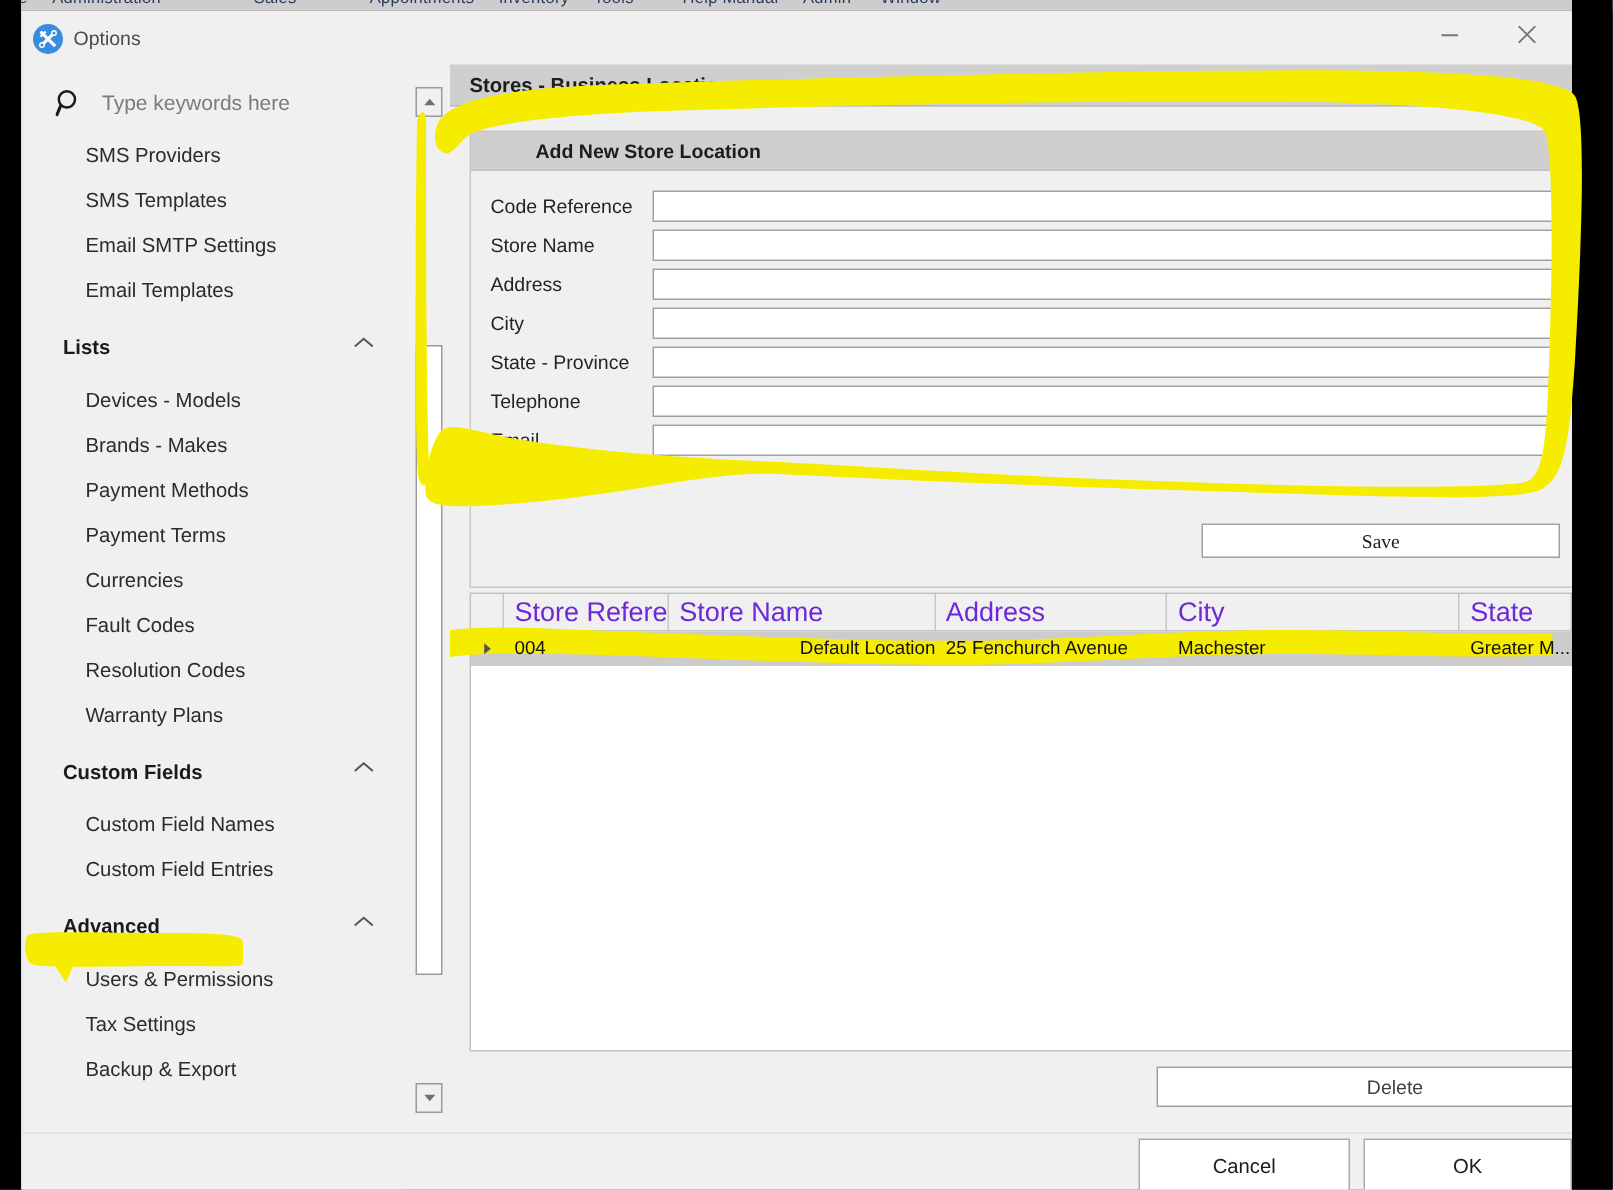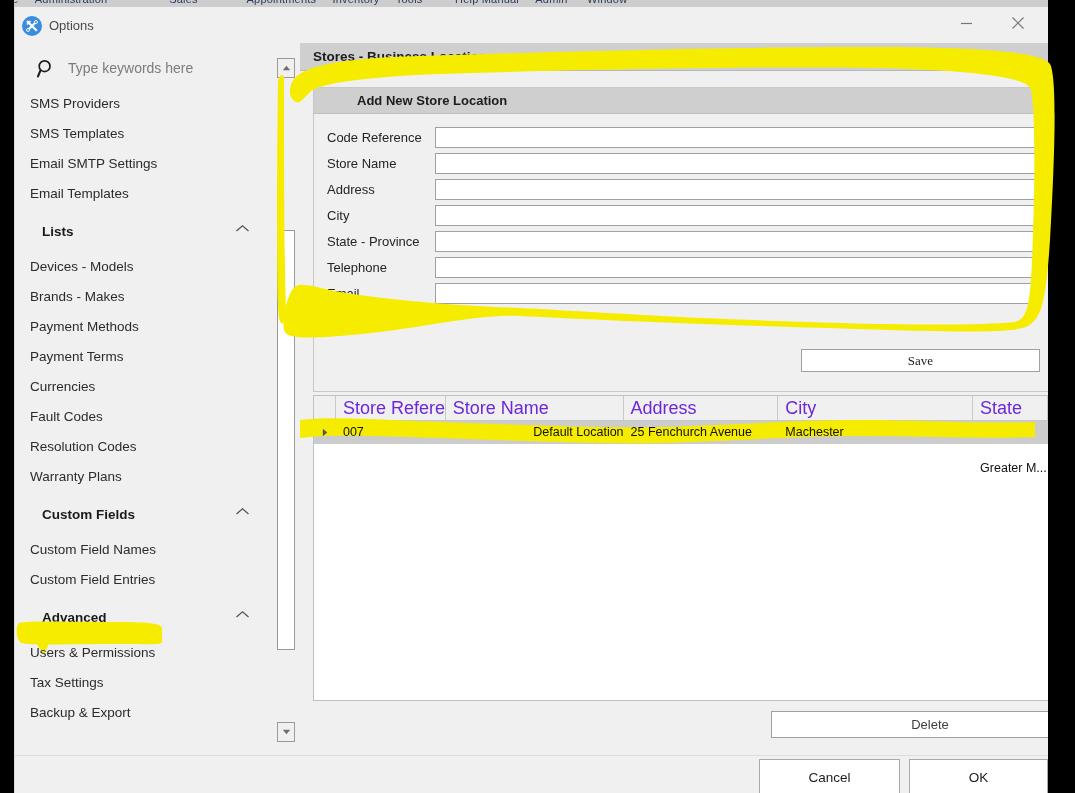--- a/index.html
+++ b/index.html
@@ -93,21 +93,21 @@
     border: none; outline: none; background: transparent;
     font-family: "Liberation Sans", sans-serif;
     font-size: 14px; color: #333; width: 190px;
   }
   #search-input::placeholder { color: #7b7b7b; }
 
   .nav-item {
     position: relative;
     height: 30px;
     line-height: 30px;
-    padding-left: 15px;
+    padding-left: 42px;
     font-size: 13.5px;
     color: #2b2b2b;
     white-space: nowrap;
     cursor: default;
   }
   .nav-header {
     position: relative;
     height: 34px;
     line-height: 40px;
     padding-left: 27px;
@@ -448,25 +448,25 @@
           <div class="gh" style="width: 195px;">City</div>
           <div class="gh" style="width: 75px;">State</div>
         </div>
       <div id="grid-body">
           <div id="grid-row" style="background: rgb(204, 204, 204);">
             <div class="gc sel" style="width: 22px;">
               <svg width="6" height="9" viewBox="0 0 6 9">
                 <path d="M0.8 0.8 L5.2 4.5 L0.8 8.2 Z" fill="#555"></path>
               </svg>
             </div>
-            <div class="gc" style="width: 110px;">007</div>
+            <div class="gc" style="width: 110px;">004</div>
             <div class="gc" style="width: 178px; text-align: right;">Default Location</div>
             <div class="gc" style="width: 155px;">25 Fenchurch Avenue</div>
             <div class="gc" style="width: 195px;">Machester</div>
-            <div class="gc" style="width: 75px; margin-top: 36px;">Greater M...</div>
+            <div class="gc" style="width: 75px;">Greater M...</div>
           </div>
         </div>
     </div>
 
     <button id="delete-btn">Delete</button>
   </div>
 
   <div id="footer">
     <button class="fbtn" id="cancel-btn">Cancel</button>
     <button class="fbtn" id="ok-btn">OK</button>

